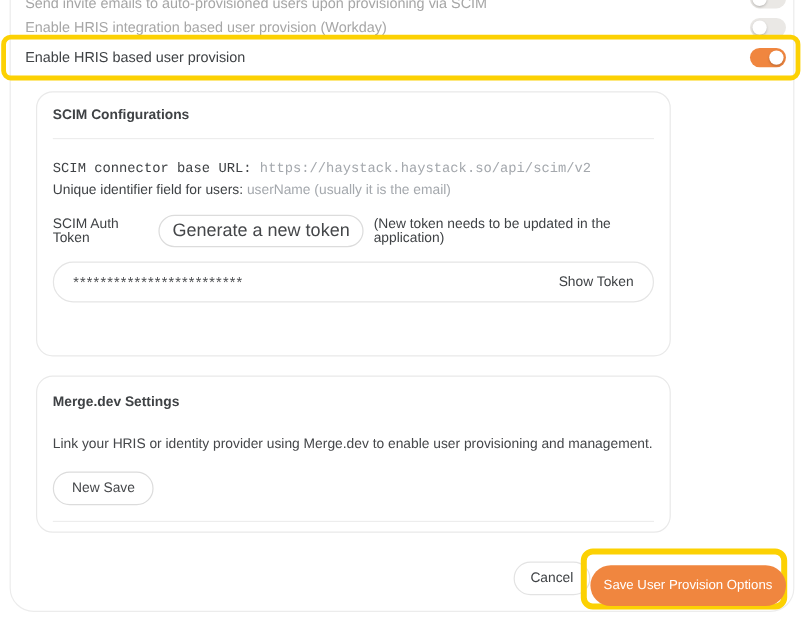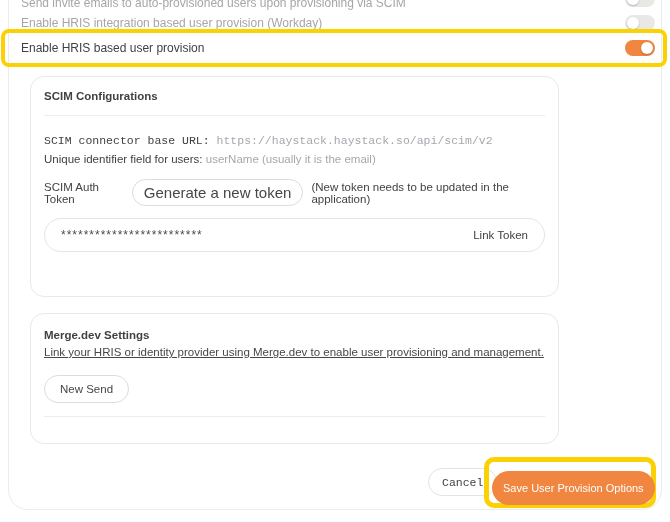--- a/index.html
+++ b/index.html
@@ -60,21 +60,21 @@
   .newlink-btn {
     margin-top: 14px; display: inline-block; background: #fff; border: 1px solid #dcdcdc;
     border-radius: 999px; font-size: 11.5px; color: #45474a; padding: 7px 15px; cursor: pointer;
     font-family: "Liberation Sans", sans-serif;
   }
 
   
   .cancel-btn {
     position: absolute; left: 428px; top: 468px; height: 28px; padding: 0 13px;
     background: #fff; border: 1px solid #e3e3e3; border-radius: 999px;
-    font-size: 11.5px; color: #3f4245; cursor: pointer; font-family: Liberation Mono, monospace;
+    font-size: 11.5px; color: #3f4245; cursor: pointer; font-family: Liberation Sans, sans-serif;
   }
   .hl-save {
     position: absolute; left: 484px; top: 457px; width: 172px; height: 51px;
     border: 5px solid #fcd103; border-radius: 10px;
   }
   .save-btn {
     position: absolute; left: 492px; top: 471px; height: 34px; padding: 0 11px;
     background: #f0863f; border: none; border-radius: 999px;
     font-size: 11px; color: #ffffff; cursor: pointer; white-space: nowrap;
     font-family: "Liberation Sans", sans-serif;
@@ -112,26 +112,26 @@
     <span class="info-label">Unique identifier field for users:</span>
     <span class="info-value">userName (usually it is the email)</span>
   </div>
   <div class="token-row">
     <span>SCIM Auth Token</span>
     <button class="pill-btn">Generate a new token</button>
     <span>(New token needs to be updated in the application)</span>
   </div>
   <div class="token-field">
     <span class="token-mask">*************************</span>
-    <span class="show-token">Link Token</span>
+    <span class="show-token">Show Token</span>
   </div>
 </div>
 
 <div class="card" style="top:313px; height:131px; padding-top:15px;">
   <div class="card-title">Merge.dev Settings</div>
-  <div class="card-desc" style="margin-top:2px;text-decoration:underline;">Link your HRIS or identity provider using Merge.dev to enable user provisioning and management.</div>
-  <button class="newlink-btn">New Send</button>
+  <div class="card-desc" style="margin-top:20px;">Link your HRIS or identity provider using Merge.dev to enable user provisioning and management.</div>
+  <button class="newlink-btn">New Save</button>
   <div class="divider"></div>
 </div>
 
 <button class="cancel-btn">Cancel</button>
 <div class="hl-save"></div>
 <button class="save-btn">Save User Provision Options</button>
 
 </body></html>

